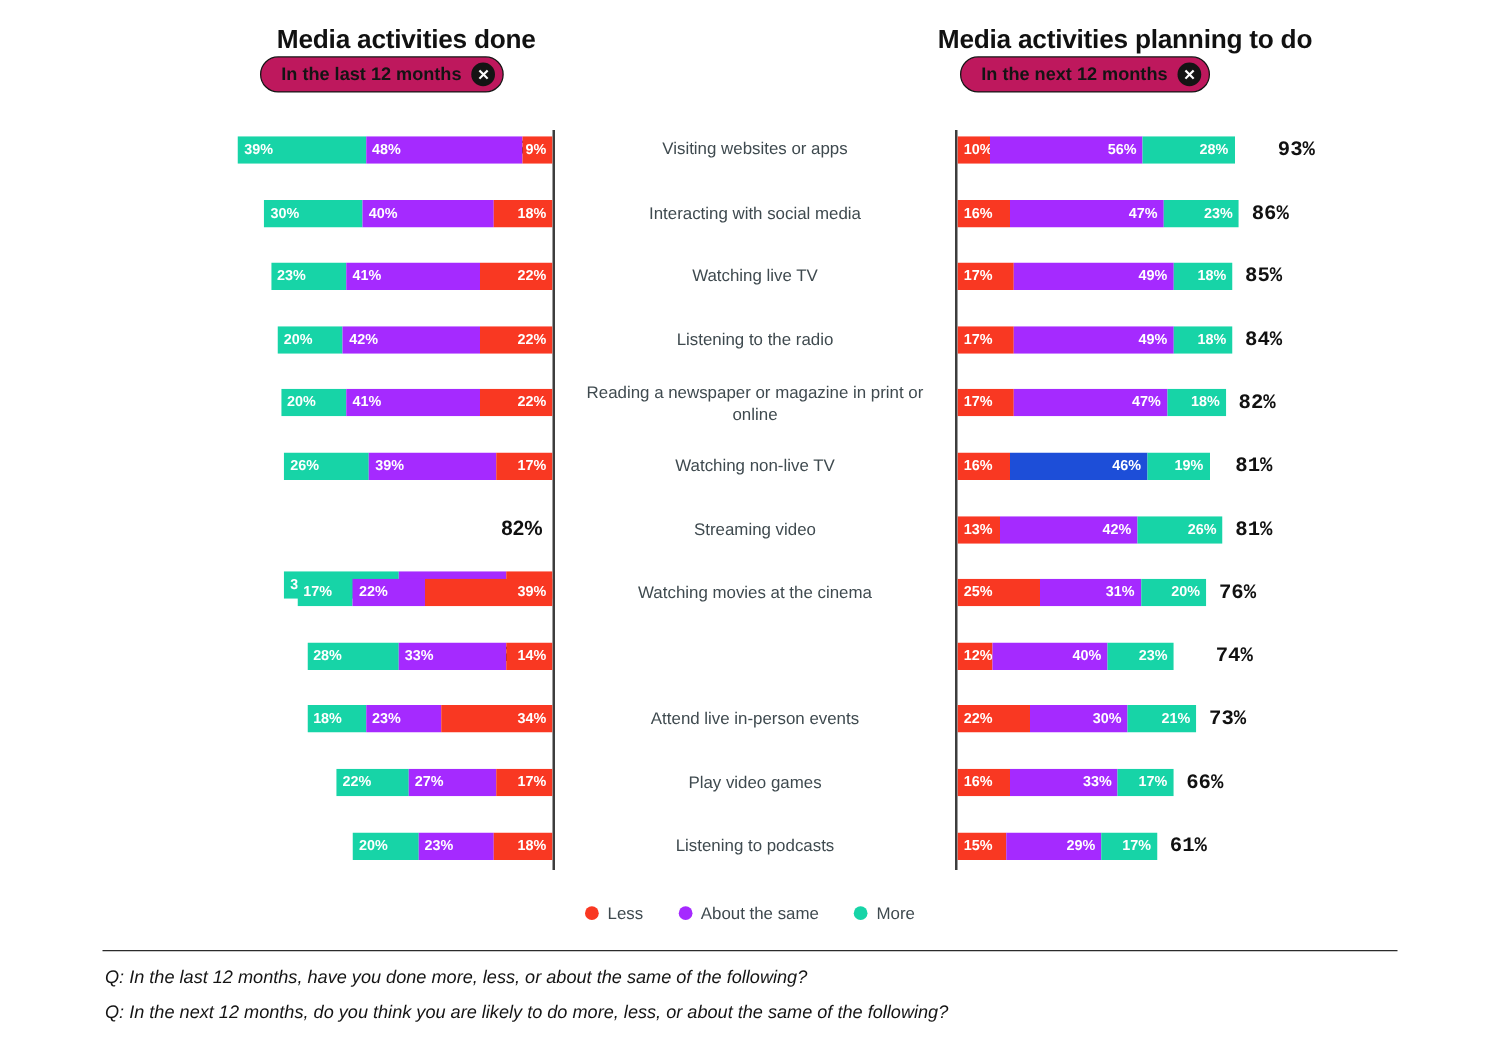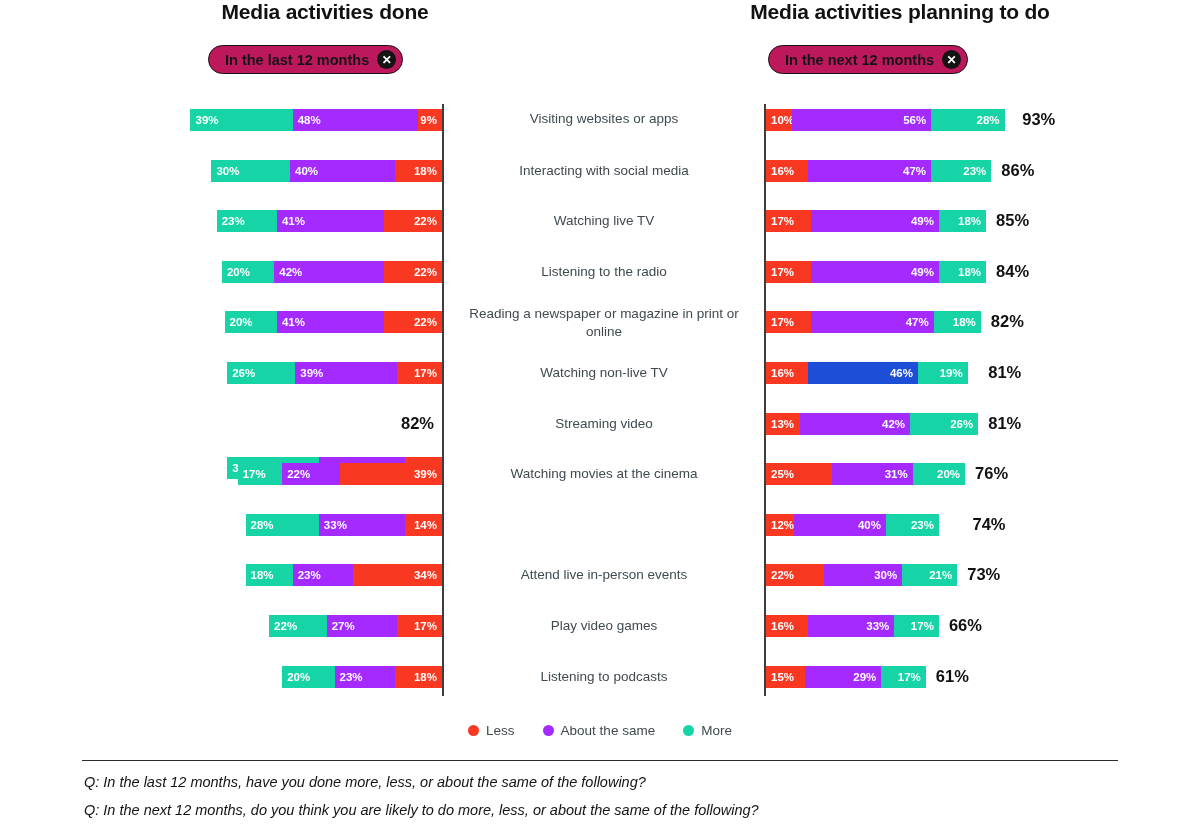--- a/index.html
+++ b/index.html
@@ -16,21 +16,21 @@
 
   .chart-wrap {
     position: relative;
     width: 1200px;
     height: 830px;
   }
 
   
   .panel-title {
     position: absolute;
-    top: 0;
+    top: 20px;
     font-size: 21px;
     font-weight: bold;
     color: #111111;
     text-align: center;
     letter-spacing: -0.2px;
   }
   .panel-title.left  { left: 130px; width: 390px; }
   .panel-title.right { left: 690px; width: 420px; }
 
   
@@ -108,21 +108,21 @@
   .bar.left .seg.last span { right: 5px; left: auto; }
 
   .total {
     position: absolute;
     font-size: 16.5px;
     font-weight: bold;
     color: #111111;
     top: 1px;
   }
   .total.left  { right: 766px; text-align: right; }
-  .total.right { left: 1096px; text-align: left; }
+  .total.right { left: 1096px; text-align: left; font-family: Liberation Mono, monospace; }
 
   .cat-label {
     position: absolute;
     left: 452px;
     width: 304px;
     text-align: center;
     font-size: 13.5px;
     color: #3f4a4f;
     line-height: 1.28;
   }
@@ -192,21 +192,21 @@
           </div>
           <div class="seg last" style="background: rgb(249, 56, 34); width: 23.58px;">
             <span>9%</span>
           </div>
         </div>
         <div class="cat-label" style="top: 1px;">Visiting websites or apps</div>
         <div class="bar right" style="width: 246.28px;">
           <div class="seg first" style="background: rgb(249, 56, 34); width: 26.2px;">
             <span>10%</span>
           </div>
-          <div class="seg" style="background: rgb(165, 42, 255); width: 139px;">
+          <div class="seg" style="background: rgb(165, 42, 255); width: 122px;">
             <span>56%</span>
           </div>
           <div class="seg last" style="background: rgb(23, 212, 167); width: 73.36px;">
             <span>28%</span>
           </div>
         </div>
         <div class="total right" style="left: 1022.28px;">93%</div>
       </div>
       <div class="row" style="top: 159.6px;">
         <div class="total left" style="top: 1px;">88%</div>

